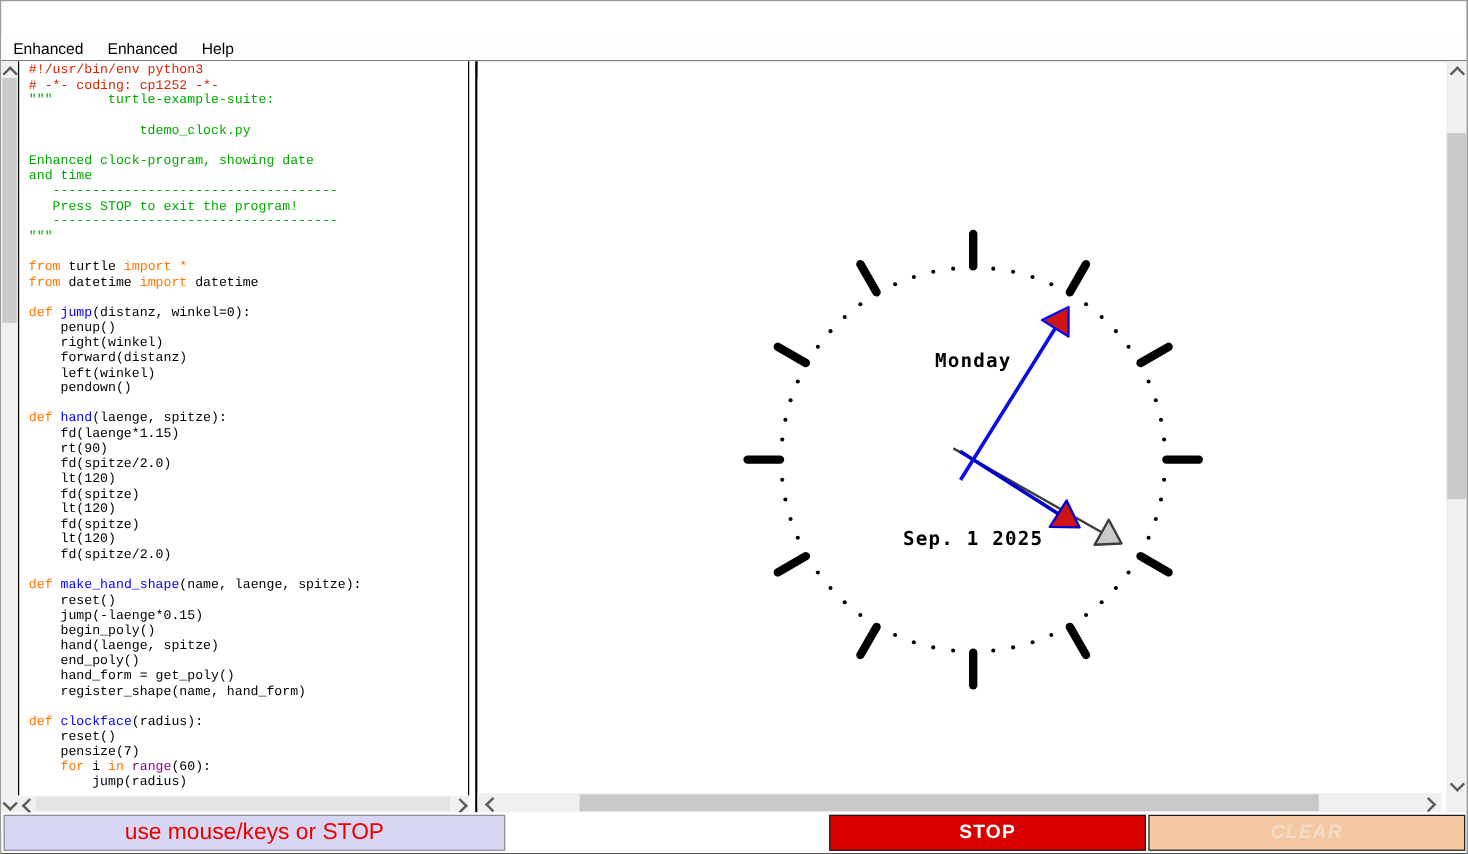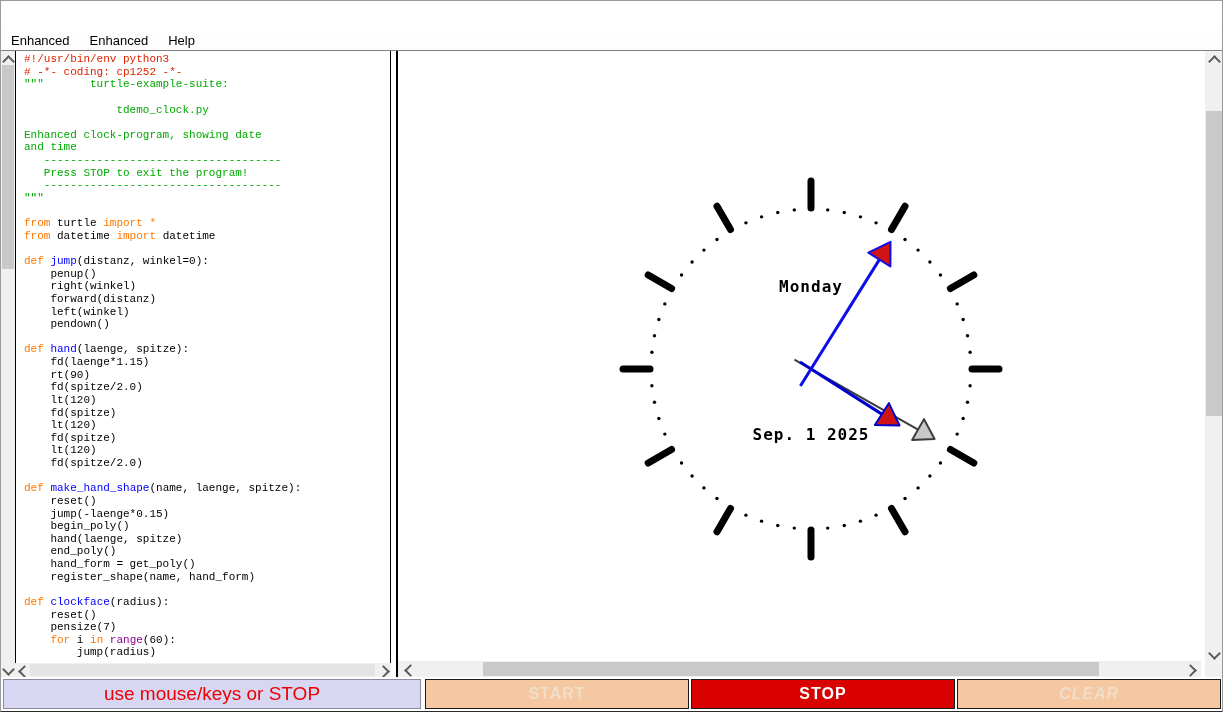--- a/index.html
+++ b/index.html
@@ -31,21 +31,21 @@
   
   #code-pane{position:absolute;left:14px;top:50px;width:374px;height:612px;background:#ffffff;border-left:1px solid #000;border-right:2px solid #000;overflow:hidden;}
   #code{position:absolute;left:8px;top:2px;white-space:pre;font-family:"Liberation Mono",monospace;font-size:11px;}
   .code-line{height:12.64px;line-height:12.64px;}
   
   #code-hsb{left:14px;top:662px;width:376px;height:14px;}
   #code-hsb .sb-thumb{left:15px;top:1px;width:345px;height:12px;}
   
   #divider{position:absolute;left:390px;top:50px;width:5px;height:626px;background:#ffffff;border-right:2px solid #000;}
   
-  #canvas-wrap{position:absolute;left:397px;top:50px;width:803px;height:609px;background:#ffffff;}
+  #canvas-wrap{position:absolute;left:397px;top:64px;width:803px;height:609px;background:#ffffff;}
   
   #canvas-vsb{left:1204px;top:50px;width:19px;height:610px;}
   #canvas-vsb .sb-thumb{left:1px;top:60px;width:17px;height:305px;}
   #canvas-hsb{left:397px;top:660px;width:803px;height:16px;}
   #canvas-hsb .sb-thumb{left:85px;top:1px;width:616px;height:14px;}
   #sb-corner{left:1204px;top:660px;width:19px;height:16px;}
   
   #bottombar{position:absolute;left:0;top:676px;width:100%;height:16px;background:#ffffff;}
   #status-label{position:absolute;left:2px;top:2px;width:416px;height:28px;background:#d7d7f4;border:1px solid #8a8a9a;text-align:center;line-height:28px;font-size:19px;color:#ee0000;}
   .demo-btn{position:absolute;top:2px;height:28px;border:1px solid #1c1c1c;text-align:center;line-height:28px;font-size:16px;font-weight:bold;letter-spacing:1px;}
@@ -161,18 +161,17 @@
 
   <div class="sb" id="canvas-hsb">
     <span class="chev left" style="left:8px;top:5px;"></span>
     <div class="sb-thumb"></div>
     <span class="chev right" style="left:788px;top:5px;"></span>
   </div>
   <div class="sb" id="sb-corner"></div>
 
   <div id="bottombar">
     <div id="status-label" style="background: rgb(215, 215, 244); color: rgb(238, 0, 0);">use mouse/keys or STOP</div>
-    <div class="demo-btn" id="start-btn" style="background: rgb(246, 200, 162); color: rgb(238, 222, 201);">START</div>
     <div class="demo-btn" id="stop-btn" style="background: rgb(217, 0, 0); color: rgb(255, 255, 255);">STOP</div>
     <div class="demo-btn" id="clear-btn" style="background: rgb(246, 200, 162); color: rgb(238, 222, 201);">CLEAR</div>
   </div>
 
 </div>
 
 </body></html>

